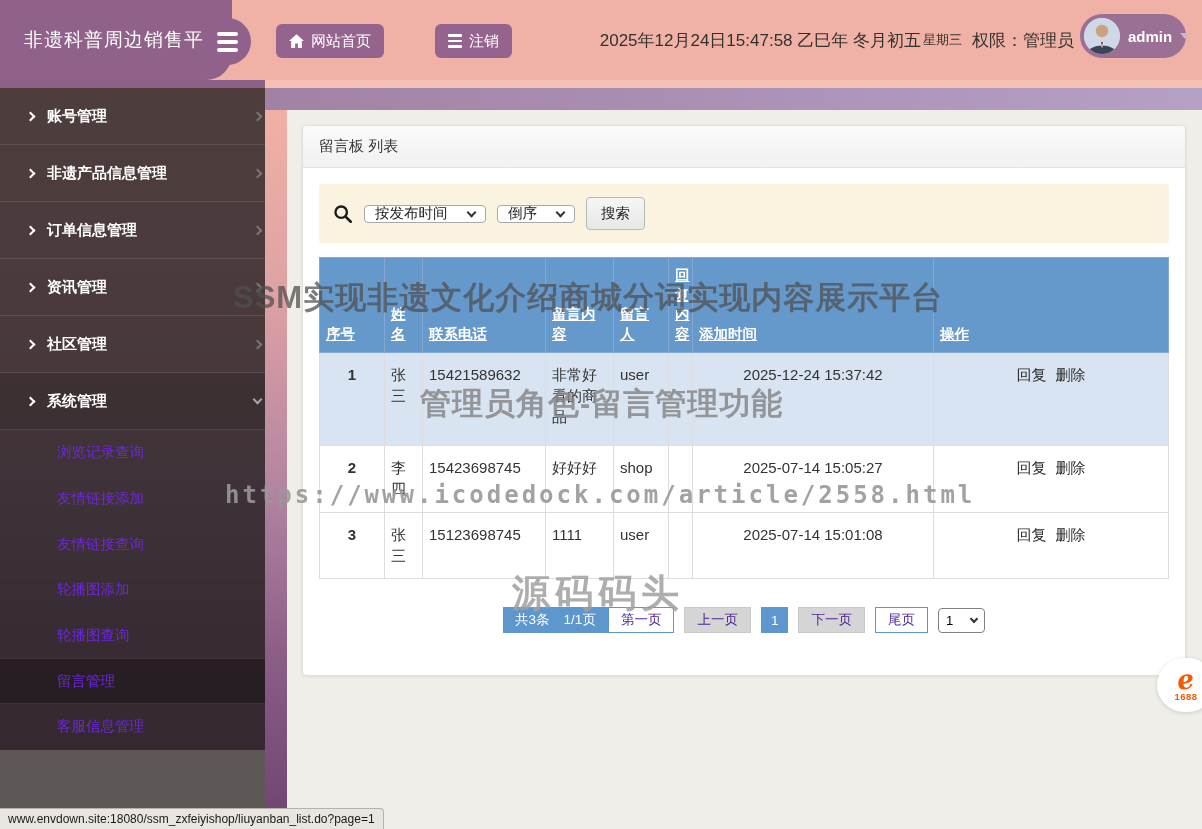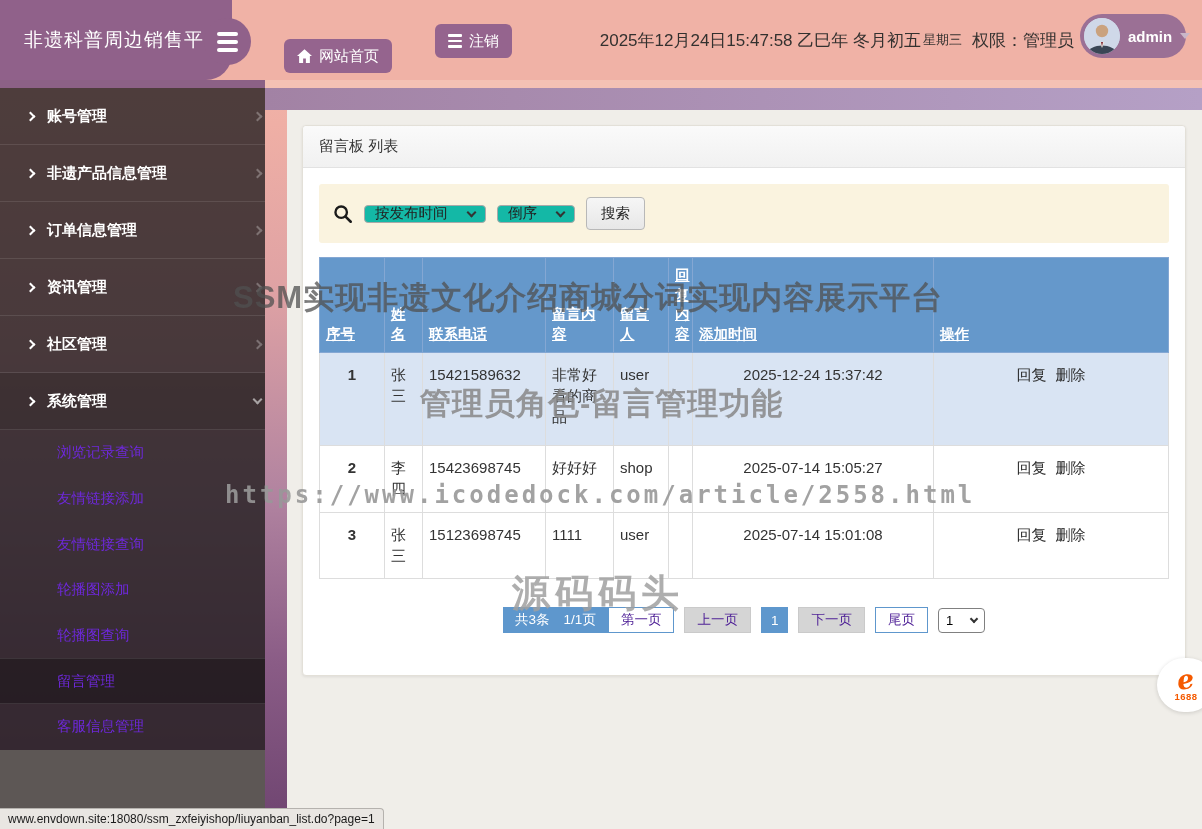--- a/index.html
+++ b/index.html
@@ -14,21 +14,21 @@
   .header { position:absolute; left:0; top:0; width:1202px; height:80px; background:#f0b2a6; z-index:5; }
   .brand-block { position:absolute; left:0; top:0; width:232px; height:80px; background:#90618a;
                  border-bottom-right-radius:26px; display:flex; align-items:center; padding-left:24px; }
   .brand-title { color:#fff; font-size:19px; letter-spacing:1px; white-space:nowrap; }
   .burger-btn { position:absolute; left:204px; top:18px; width:47px; height:47px; border-radius:50%;
                 background:#90618a; display:flex; flex-direction:column; justify-content:center; align-items:center; gap:4px; }
   .burger-btn i { width:21px; height:4px; background:#fff; border-radius:2px; }
   .hdr-btn { position:absolute; top:24px; height:34px; background:#95648e; border-radius:6px; color:#fff;
              display:flex; align-items:center; gap:7px; padding:0 13px; font-size:15px; cursor:pointer; }
   .hdr-btn svg { display:block; }
-  .btn-home { left:284px;margin-top:15px; }
+  .btn-home { left:276px; }
   .btn-logout { left:435px; }
   .mini-bars { display:flex; flex-direction:column; gap:3px; }
   .mini-bars i { width:14px; height:2.5px; background:#fff; border-radius:1px; }
   .hdr-right { position:absolute; right:128px; top:0; height:80px; display:flex; align-items:center; gap:2px; color:#33312f; }
   .dt-main { font-size:17px; }
   .dt-week { font-size:13px; }
   .dt-perm { font-size:17px; margin-left:8px; }
   .user-pill { position:absolute; right:16px; top:14px; width:106px; height:44px; background:#9b7095; border-radius:22px;
                display:flex; align-items:center; padding-left:4px; gap:8px; cursor:pointer; }
   .avatar { width:36px; height:36px; border-radius:50%; overflow:hidden; background:#cfd8e8; flex:none; }
@@ -57,21 +57,21 @@
   .band-lav { height:22px; background:linear-gradient(to right,#a282a4,#b5a0c6); }
   .content { flex:1; background:#f0eee9; margin-left:22px; position:relative; }
 
   .panel { position:absolute; left:15px; top:15px; width:884px; min-height:551px; background:#fff;
            border:1px solid #e3e0d8; border-radius:4px; box-shadow:0 1px 3px rgba(0,0,0,0.08); }
   .panel-header { height:42px; background:linear-gradient(#fafafa,#f1f1f1); border-bottom:1px solid #e2e2e2;
                   border-radius:4px 4px 0 0; display:flex; align-items:center; padding:0 16px; font-size:15px; color:#333; }
   .panel-body { padding:16px; }
 
   .search-bar { background:#faf3df; border-radius:3px; padding:13px 14px; display:flex; align-items:center; gap:11px; }
-  .sel { display:inline-flex; align-items:center; justify-content:space-between; background:#14b8a6; border:1px solid #a9a9a9;
+  .sel { display:inline-flex; align-items:center; justify-content:space-between; background:#ffffff; border:1px solid #a9a9a9;
          border-radius:4px; height:18px; padding:0 10px; font-size:14.5px; color:#222; cursor:pointer; }
   .sel-field { width:122px; }
   .sel-order { width:78px; }
   .caret { width:7px; height:7px; border-right:2px solid #333; border-bottom:2px solid #333; transform:rotate(45deg); margin-top:-3px; }
   .btn-search { height:33px; padding:0 14px; font-size:14.5px; color:#222; background:linear-gradient(#f6f6f6,#e7e7e7);
                 border:1px solid #b8b8b8; border-radius:4px; cursor:pointer; }
 
   table.msg { width:100%; border-collapse:collapse; table-layout:fixed; margin-top:14px; }
   table.msg th { background:#6598cb; color:#fff; font-size:14.5px; font-weight:bold; text-align:left;
                  vertical-align:bottom; height:84px; padding:8px 6px; border:1px solid #84a7d3; line-height:1.35;

